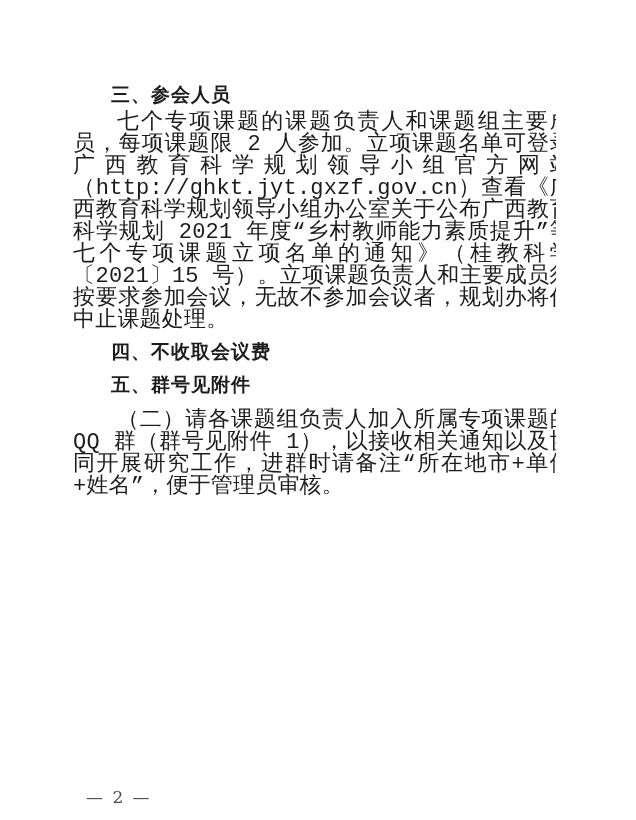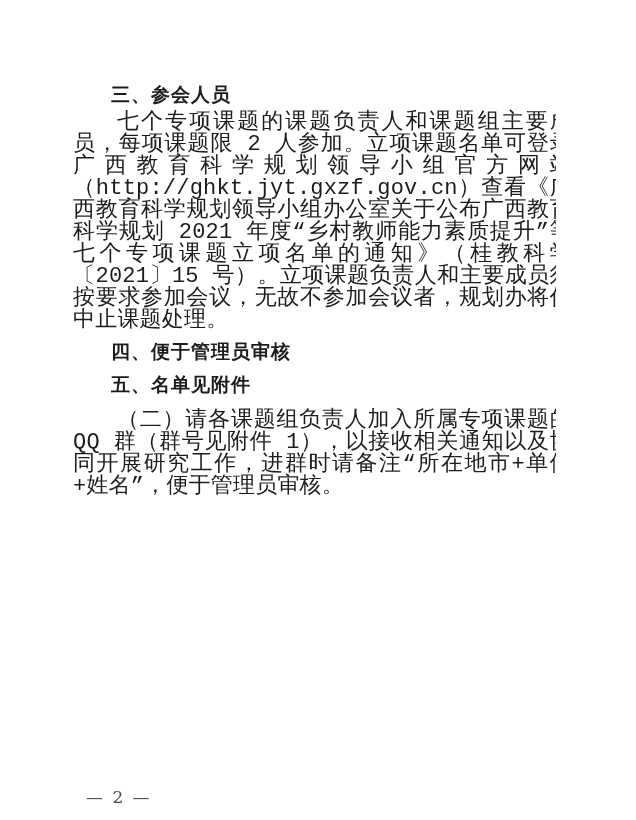--- a/index.html
+++ b/index.html
@@ -60,24 +60,24 @@
 <body>
 
 <div class="page">
   <div class="content">
 
     <h2 class="doc-heading">三、参会人员</h2>
 
     <p class="doc-para mt-after-heading">七个专项课题的课题负责人和课题组主要成员，每项课题限 2 人参加。立项课题名单可登录广西教育科学规划领导小组官方网站（http://ghkt.jyt.gxzf.gov.cn）查看《广西教育科学规划领导小组办公室关于公布广西教育科学规划 2021 年度“乡村教师能力素质提升”等七个专项课题立项名单的通知》（桂教科学〔2021〕15 号）。立项课题负责人和主要成员须按要求参加会议，无故不参加会议者，规划办将作中止课题处理。</p>
 
 
-    <h2 class="doc-heading mt-section">四、便于管理员审核</h2>
+    <h2 class="doc-heading mt-section">四、不收取会议费</h2>
 
 
-    <h2 class="doc-heading mt-section">五、名单见附件</h2>
+    <h2 class="doc-heading mt-section">五、群号见附件</h2>
 
 
     <p class="doc-para mt-para-gap">（二）请各课题组负责人加入所属专项课题的 QQ 群（群号见附件 1），以接收相关通知以及协同开展研究工作，进群时请备注“所在地市+单位+姓名”，便于管理员审核。</p>
 
 
   </div>
 
   <div class="page-number">— 2 —</div>
 </div>
 

